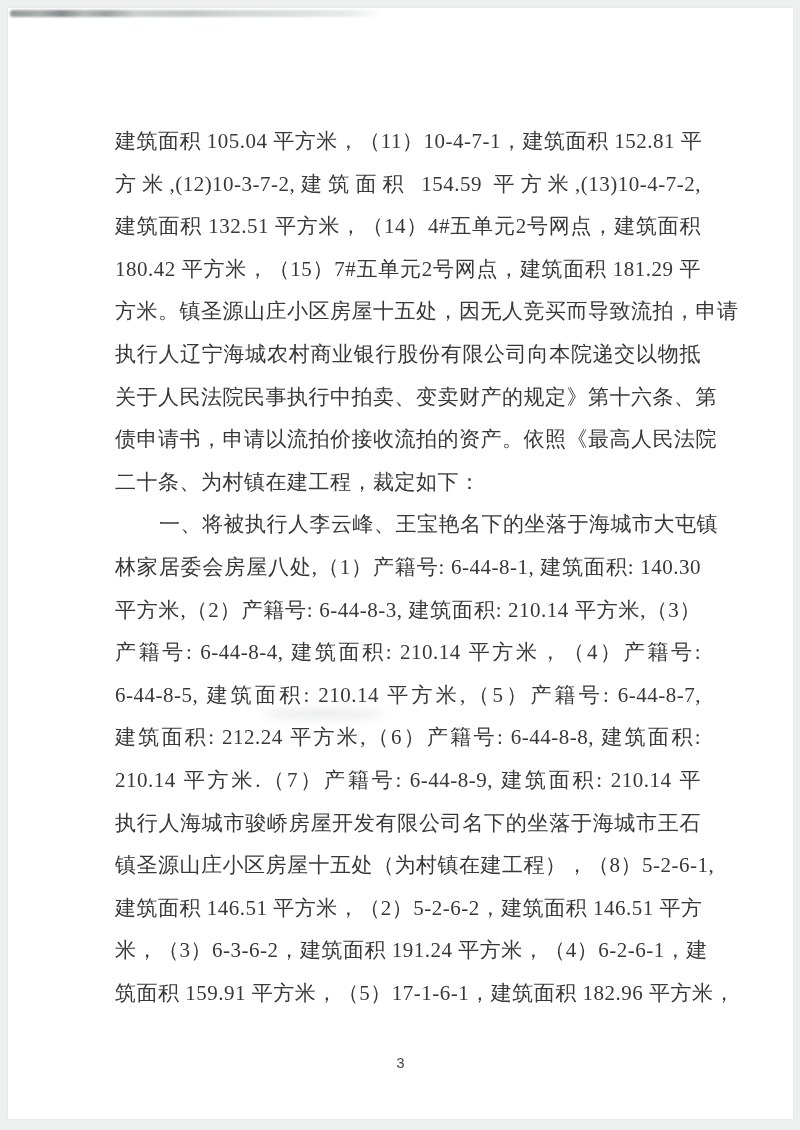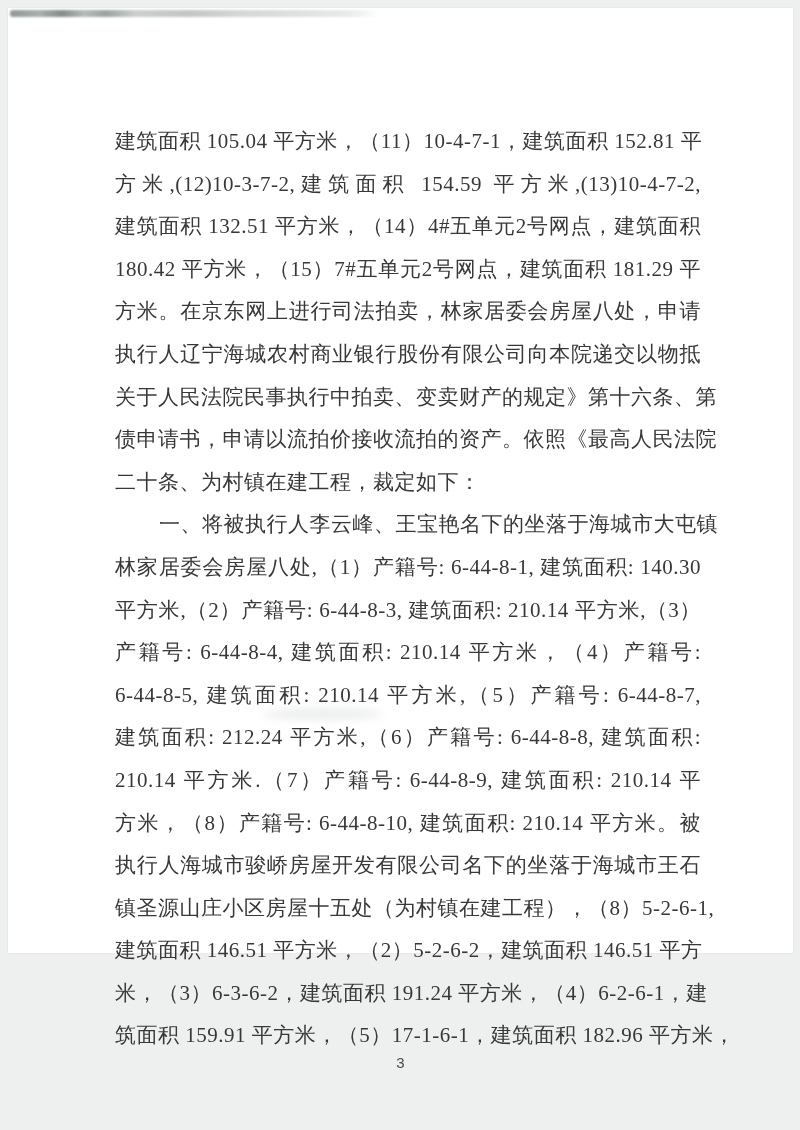--- a/index.html
+++ b/index.html
@@ -10,21 +10,21 @@
   }
   .canvas {
     position: relative;
     width: 800px; height: 1130px;
     background: #eef0ef;
     overflow: hidden;
   }
   .paper {
     position: absolute;
     left: 8px; top: 8px;
-    width: 785px; height: 945px;
+    width: 785px; height: 1111px;
     background: #ffffff;
     box-shadow: 0 0 2px rgba(0,0,0,0.08);
   }
   
   .smudge-top {
     position: absolute;
     left: 2px; top: 2px;
     width: 370px; height: 7px;
     background: linear-gradient(to right,
       #7d8886 0%, #9aa3a0 8%, #6f7a78 14%, #a8b0ad 20%,
@@ -79,33 +79,32 @@
 <div class="canvas">
   <div class="paper">
     <div class="smudge-top"></div>
     <div class="smudge-mid"></div>
 
     <div class="textblock">
       <p class="line">建筑面积 105.04 平方米，（11）10-4-7-1，建筑面积 152.81 平</p>
       <p class="line">方米,(12)10-3-7-2,建筑面积 154.59 平方米,(13)10-4-7-2,</p>
       <p class="line">建筑面积 132.51 平方米，（14）4#五单元2号网点，建筑面积</p>
       <p class="line">180.42 平方米，（15）7#五单元2号网点，建筑面积 181.29 平</p>
-      <p class="line">方米。在京东网上进行司法拍卖，林家居委会房屋八处，申请</p>
+      <p class="line">方米。镇圣源山庄小区房屋十五处，因无人竞买而导致流拍，申请</p>
       <p class="line">执行人辽宁海城农村商业银行股份有限公司向本院递交以物抵</p>
       <p class="line">关于人民法院民事执行中拍卖、变卖财产的规定》第十六条、第</p>
       <p class="line">债申请书，申请以流拍价接收流拍的资产。依照《最高人民法院</p>
       <p class="line short">二十条、为村镇在建工程，裁定如下：</p>
       <p class="line indent">一、将被执行人李云峰、王宝艳名下的坐落于海城市大屯镇</p>
       <p class="line">林家居委会房屋八处,（1）产籍号: 6-44-8-1, 建筑面积: 140.30</p>
       <p class="line">平方米,（2）产籍号: 6-44-8-3, 建筑面积: 210.14 平方米,（3）</p>
       <p class="line">产籍号: 6-44-8-4, 建筑面积: 210.14 平方米，（4）产籍号:</p>
       <p class="line">6-44-8-5, 建筑面积: 210.14 平方米,（5）产籍号: 6-44-8-7,</p>
       <p class="line">建筑面积: 212.24 平方米,（6）产籍号: 6-44-8-8, 建筑面积:</p>
       <p class="line">210.14 平方米.（7）产籍号: 6-44-8-9, 建筑面积: 210.14 平</p>
-      <p class="line">方米，（8）产籍号: 6-44-8-10, 建筑面积: 210.14 平方米。被</p>
       <p class="line">执行人海城市骏峤房屋开发有限公司名下的坐落于海城市王石</p>
       <p class="line">镇圣源山庄小区房屋十五处（为村镇在建工程），（8）5-2-6-1,</p>
       <p class="line">建筑面积 146.51 平方米，（2）5-2-6-2，建筑面积 146.51 平方</p>
       <p class="line">米，（3）6-3-6-2，建筑面积 191.24 平方米，（4）6-2-6-1，建</p>
       <p class="line">筑面积 159.91 平方米，（5）17-1-6-1，建筑面积 182.96 平方米，</p>
     </div>
 
     <div class="page-footer">3</div>
   </div>
 </div>

